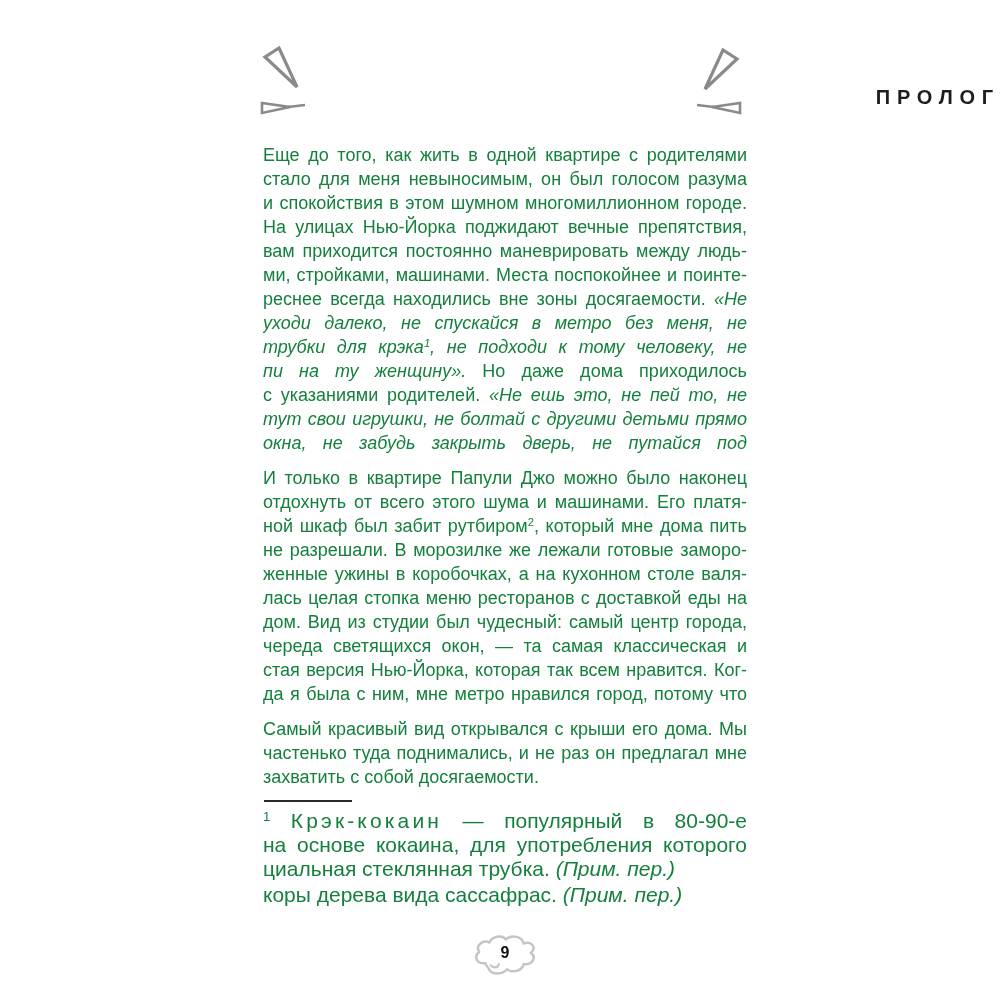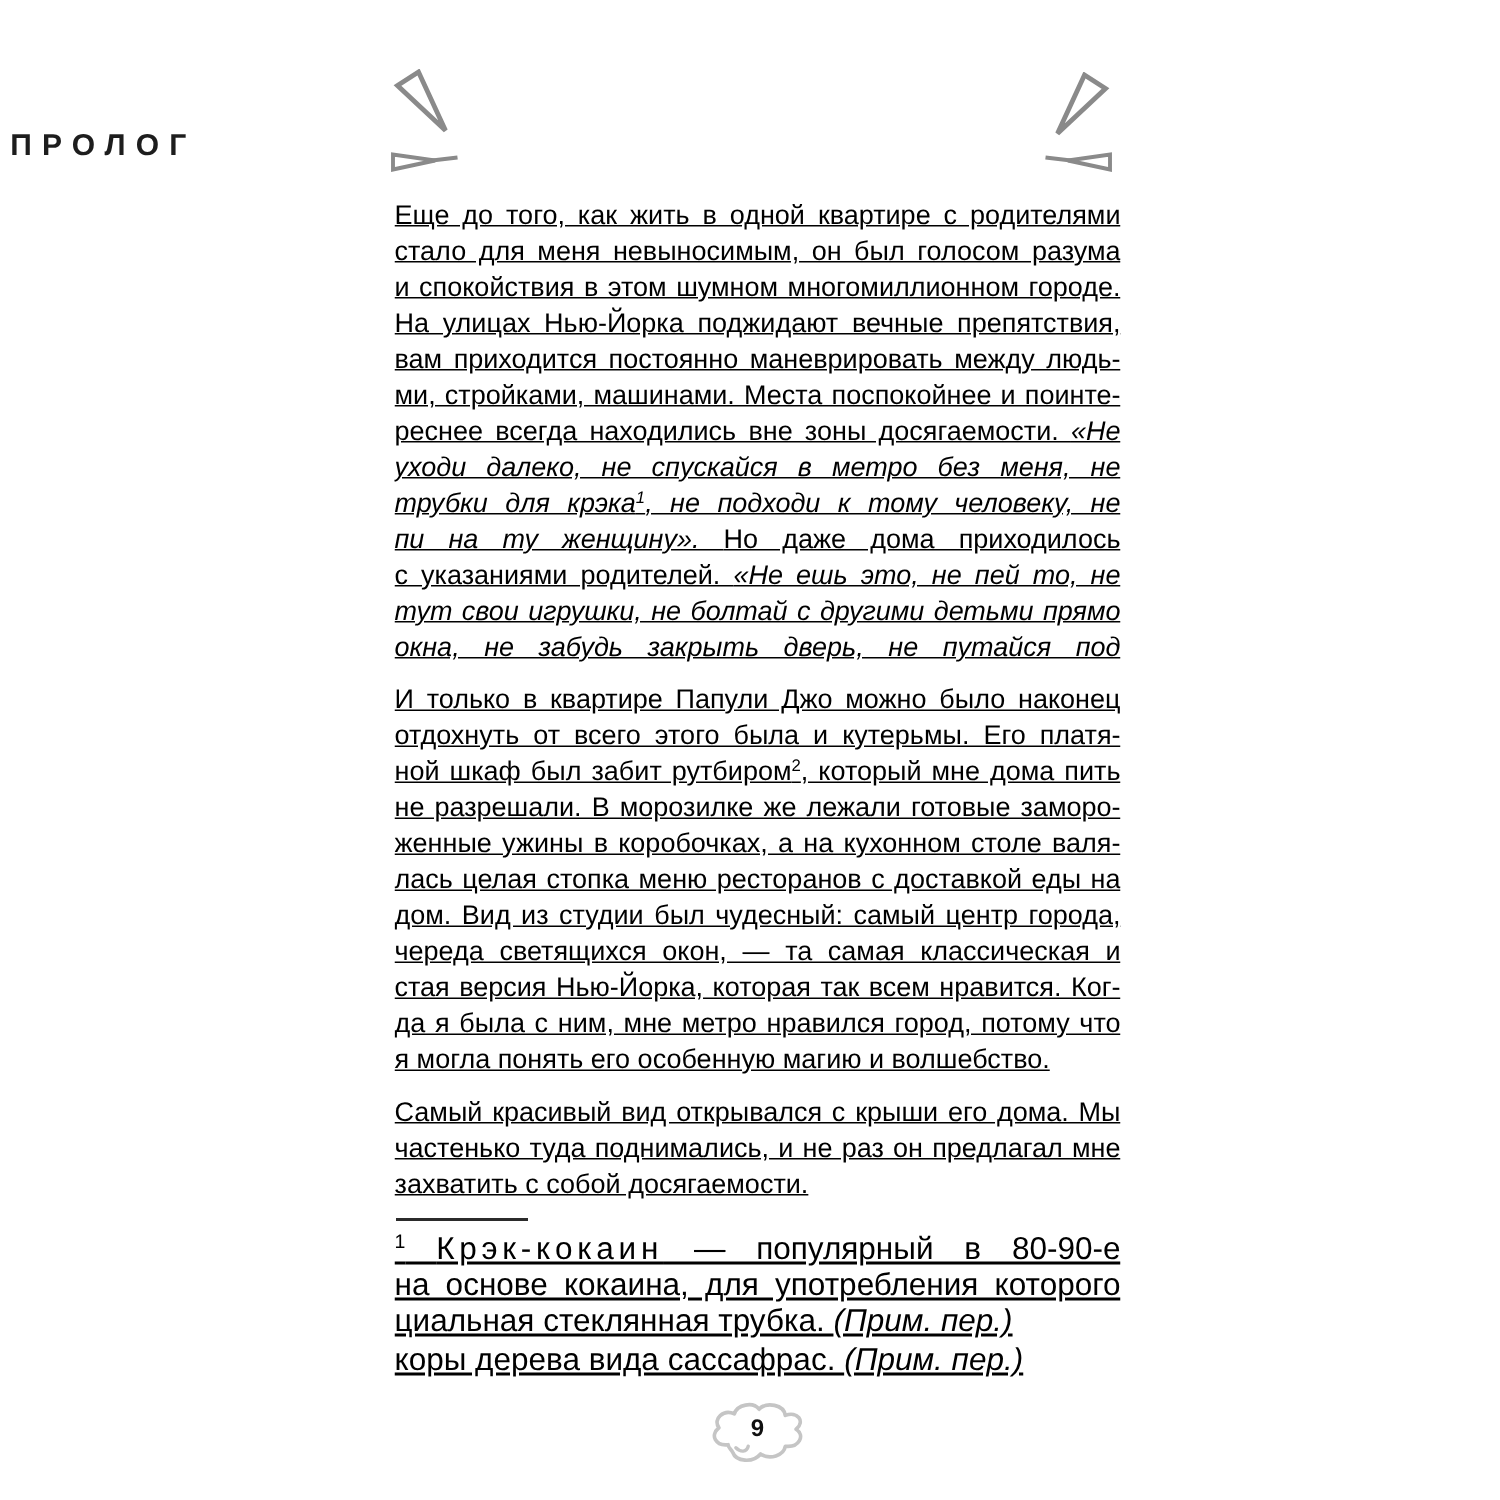--- a/index.html
+++ b/index.html
@@ -1,25 +1,25 @@
 <!DOCTYPE html>
 <html><head>
 <meta charset="utf-8">
 <style>
   html,body{margin:0;padding:0;background:#ffffff;}
   .page{position:relative;width:1000px;height:1000px;background:#ffffff;overflow:hidden;
         font-family:"Liberation Sans", sans-serif;}
-  .page-title{position:absolute;top:86px;left:0;right:0;text-align:left;
+  .page-title{position:absolute;top:86px;left:0;right:0;text-align:right;
         font-size:20px;font-weight:bold;letter-spacing:0.34em;text-indent:0.34em;
         color:#1d1d1d;}
   .decor{position:absolute;}
   .decor-left{left:256px;top:46px;width:52px;height:76px;}
   .decor-right{left:694px;top:48px;width:52px;height:74px;}
-  .text-col{position:absolute;left:263px;top:131px;width:484px;color:#000000;
-        font-size:18px;text-decoration:underline;}
+  .text-col{position:absolute;left:263px;top:143px;width:484px;color:#15803d;
+        font-size:18px;}
   .para{margin:0 0 11px 0;}
   .tline{line-height:24px;height:24px;overflow:hidden;text-align:justify;
         text-align-last:justify;}
   .lastline{text-align-last:left;}
   .seg-r{font-style:normal;}
   .seg-i{font-style:italic;}
   .seg-ls{letter-spacing:0.15em;}
   .seg-sup,.seg-isup{font-size:62%;position:relative;top:-0.55em;line-height:0;}
   .seg-isup{font-style:italic;}
   .fn-rule{width:88px;height:0;border:none;border-top:2px solid #2b2b2b;
@@ -66,30 +66,29 @@
           <div class="tline"><span class="seg-r">реснее всегда находились вне зоны досягаемости. </span><span class="seg-i">«Не</span></div>
           <div class="tline"><span class="seg-i">уходи далеко, не спускайся в метро без меня, не трогай</span></div>
           <div class="tline"><span class="seg-i">трубки для крэка</span><span class="seg-isup">1</span><span class="seg-i">, не подходи к тому человеку, не насту-</span></div>
           <div class="tline"><span class="seg-i">пи на ту женщину». </span><span class="seg-r">Но даже дома приходилось считаться</span></div>
           <div class="tline"><span class="seg-r">с указаниями родителей. </span><span class="seg-i">«Не ешь это, не пей то, не клади</span></div>
           <div class="tline"><span class="seg-i">тут свои игрушки, не болтай с другими детьми прямо из</span></div>
           <div class="tline lastline"><span class="seg-i">окна, не забудь закрыть дверь, не путайся под ногами».</span></div>
         </div>
         <div class="para">
           <div class="tline"><span class="seg-r">И только в квартире Папули Джо можно было наконец</span></div>
-          <div class="tline"><span class="seg-r">отдохнуть от всего этого была и кутерьмы. Его платя-</span></div>
+          <div class="tline"><span class="seg-r">отдохнуть от всего этого шума и машинами. Его платя-</span></div>
           <div class="tline"><span class="seg-r">ной шкаф был забит рутбиром</span><span class="seg-sup">2</span><span class="seg-r">, который мне дома пить</span></div>
           <div class="tline"><span class="seg-r">не разрешали. В морозилке же лежали готовые заморо-</span></div>
           <div class="tline"><span class="seg-r">женные ужины в коробочках, а на кухонном столе валя-</span></div>
           <div class="tline"><span class="seg-r">лась целая стопка меню ресторанов с доставкой еды на</span></div>
           <div class="tline"><span class="seg-r">дом. Вид из студии был чудесный: самый центр города,</span></div>
           <div class="tline"><span class="seg-r">череда светящихся окон, — та самая классическая и про-</span></div>
           <div class="tline"><span class="seg-r">стая версия Нью-Йорка, которая так всем нравится. Ког-</span></div>
           <div class="tline"><span class="seg-r">да я была с ним, мне метро нравился город, потому что</span></div>
-          <div class="tline lastline"><span class="seg-r">я могла понять его особенную магию и волшебство.</span></div>
         </div>
         <div class="para">
           <div class="tline"><span class="seg-r">Самый красивый вид открывался с крыши его дома. Мы</span></div>
           <div class="tline"><span class="seg-r">частенько туда поднимались, и не раз он предлагал мне</span></div>
           <div class="tline lastline"><span class="seg-r">захватить с собой досягаемости.</span></div>
         </div>
       </div>
     <hr class="fn-rule">
     <div id="footnote-paras" class="footnotes">
         <div class="para">

